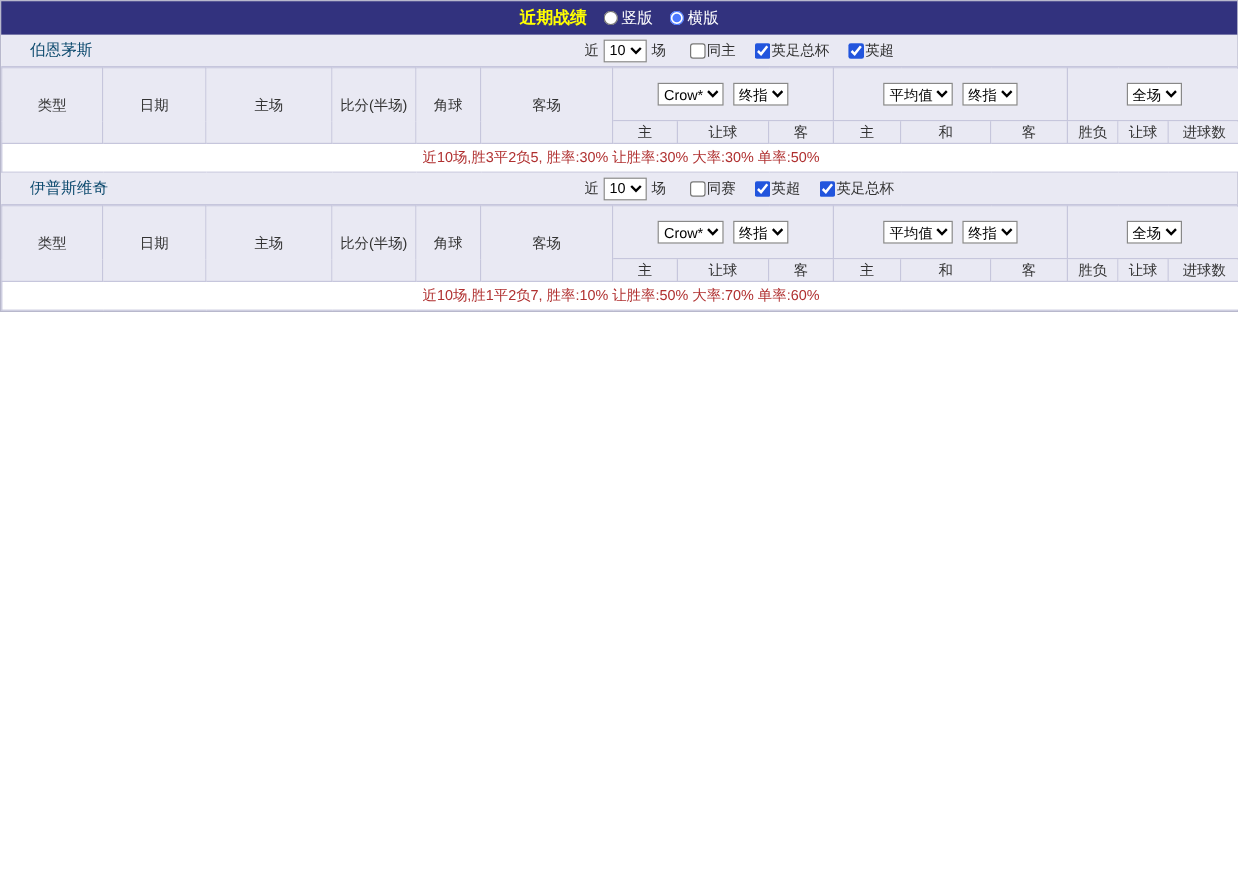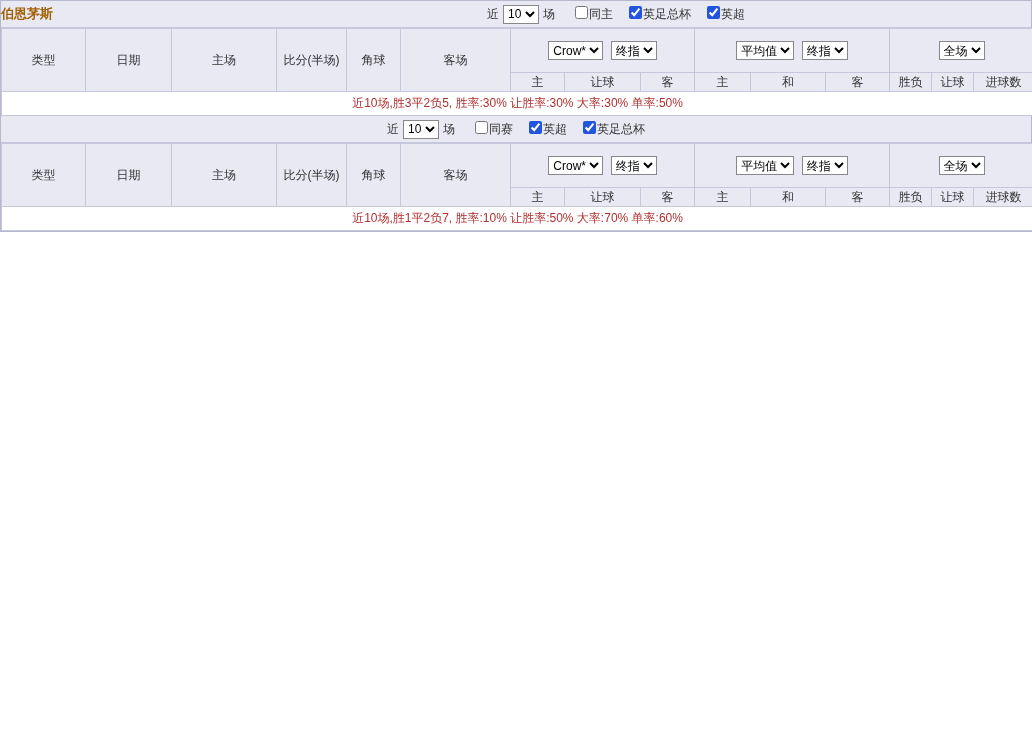--- a/index.html
+++ b/index.html
@@ -8,41 +8,52 @@
   .page { width:1032px; border:1px solid #b8b8cc; }
 
   
   .topbar { height:28px; background:var(--topbar,#32327e); display:flex; align-items:center; justify-content:center; gap:14px; color:#fff; }
   .topbar .title { color:var(--title,#ffff00); font-weight:bold; font-size:14px; }
   .topbar label { display:flex; align-items:center; gap:3px; font-size:13px; cursor:pointer; }
   .topbar input[type=radio] { width:12px; height:12px; accent-color:#4d79ff; margin:0; }
 
   
   .titlebar { height:27px; background:#e9e9f3; border-bottom:1px solid #c6c6dc; display:flex; align-items:center; }
-  .titlebar .team { width:200px; padding-left:0; font-weight:bold; font-size:13px; color:#a16207; }
+  .titlebar .team { width:200px; padding-left:24px; font-weight:normal; font-size:13px; color:#0c4a6e; }
   .titlebar .filters { flex:1; display:flex; align-items:center; justify-content:center; gap:4px; }
   .titlebar select { font-size:12px; height:19px; border:1px solid #888; background:#fff; }
   .chkgroup { display:flex; align-items:center; }
-  .chkgroup label { display:flex; align-items:flex-start; cursor:pointer; margin-left:16px; }
+  .chkgroup label { display:flex; align-items:center; cursor:pointer; margin-left:16px; }
   .chkgroup input { width:13px; height:13px; accent-color:#2255dd; margin:0 1px 0 0; }
 
   
   table { border-collapse:collapse; table-layout:fixed; width:1032px; }
   th, td { border:1px solid #c6c6dc; text-align:center; padding:0 2px; overflow:hidden; white-space:nowrap; }
   thead th { background:#e9e9f3; font-weight:normal; color:#333; }
   thead tr.selrow th { height:22px; }
   thead tr.labrow th { height:19px; }
   thead select { font-size:12px; height:19px; border:1px solid #888; background:#fff; margin:12px 2px; }
   tfoot td { height:24px; color:var(--summary,#b03030); background:#fff; }
 </style>
 </head>
 <body>
 
 <div class="page">
 
+  <div class="topbar">
+    <span class="title">近期战绩</span>
+    <label>
+      <input type="radio" name="layout" style="">
+      <span>竖版</span>
+    </label>
+    <label>
+      <input type="radio" name="layout" checked="" style="">
+      <span>横版</span>
+    </label>
+  </div>
 
   <div class="section">
     <div class="titlebar">
       <span class="team">伯恩茅斯</span>
       <div class="filters">
         <span>近</span>
         <select><option>10</option></select>
         <span>场</span>
         <span class="chkgroup">
             <label>
@@ -114,20 +125,21 @@
       <tfoot>
         <tr>
             <td colspan="15" class="summary">近10场,胜3平2负5, 胜率:30% 让胜率:30% 大率:30% 单率:50%</td>
           </tr>
       </tfoot>
     </table>
   </div>
 
   <div class="section">
     <div class="titlebar">
+      <span class="team">伊普斯维奇</span>
       <div class="filters">
         <span>近</span>
         <select><option>10</option></select>
         <span>场</span>
         <span class="chkgroup">
             <label>
               <input type="checkbox" style="">
               <span>同赛</span>
             </label>
             <label>

